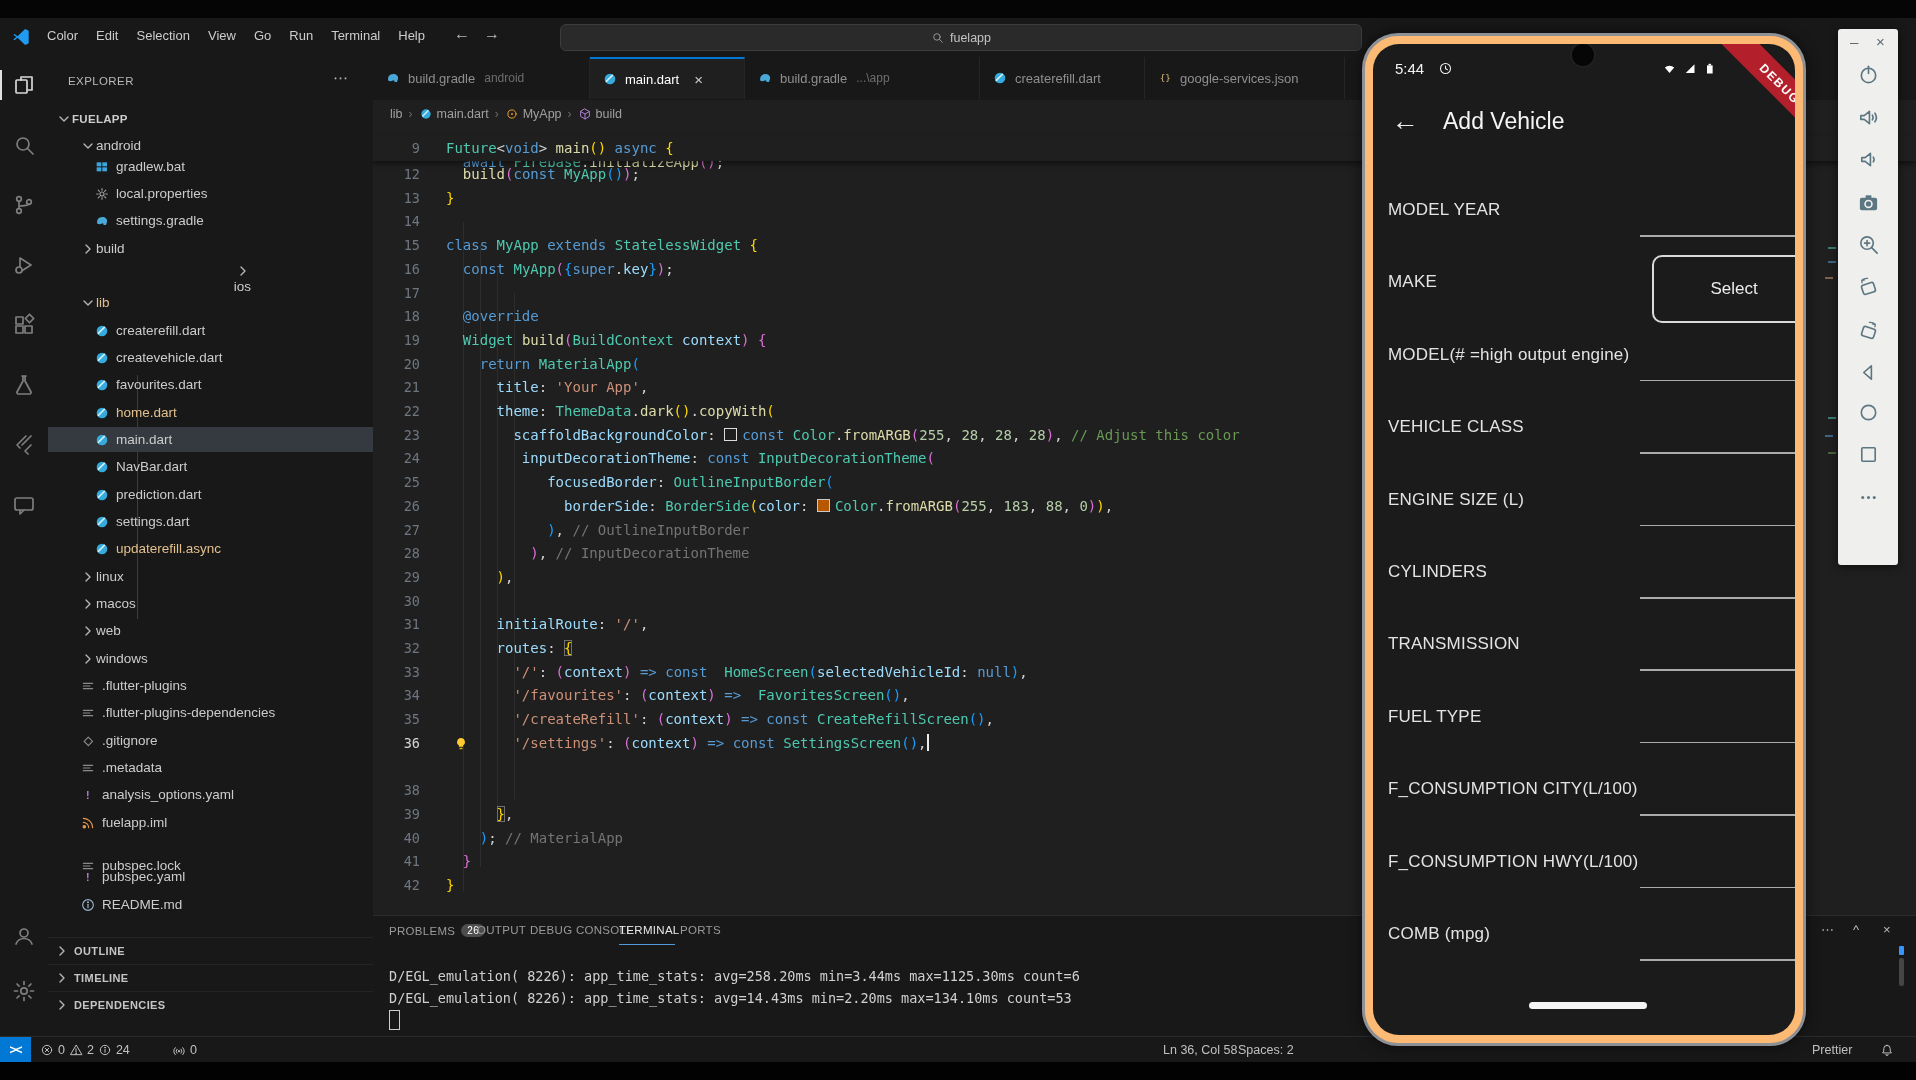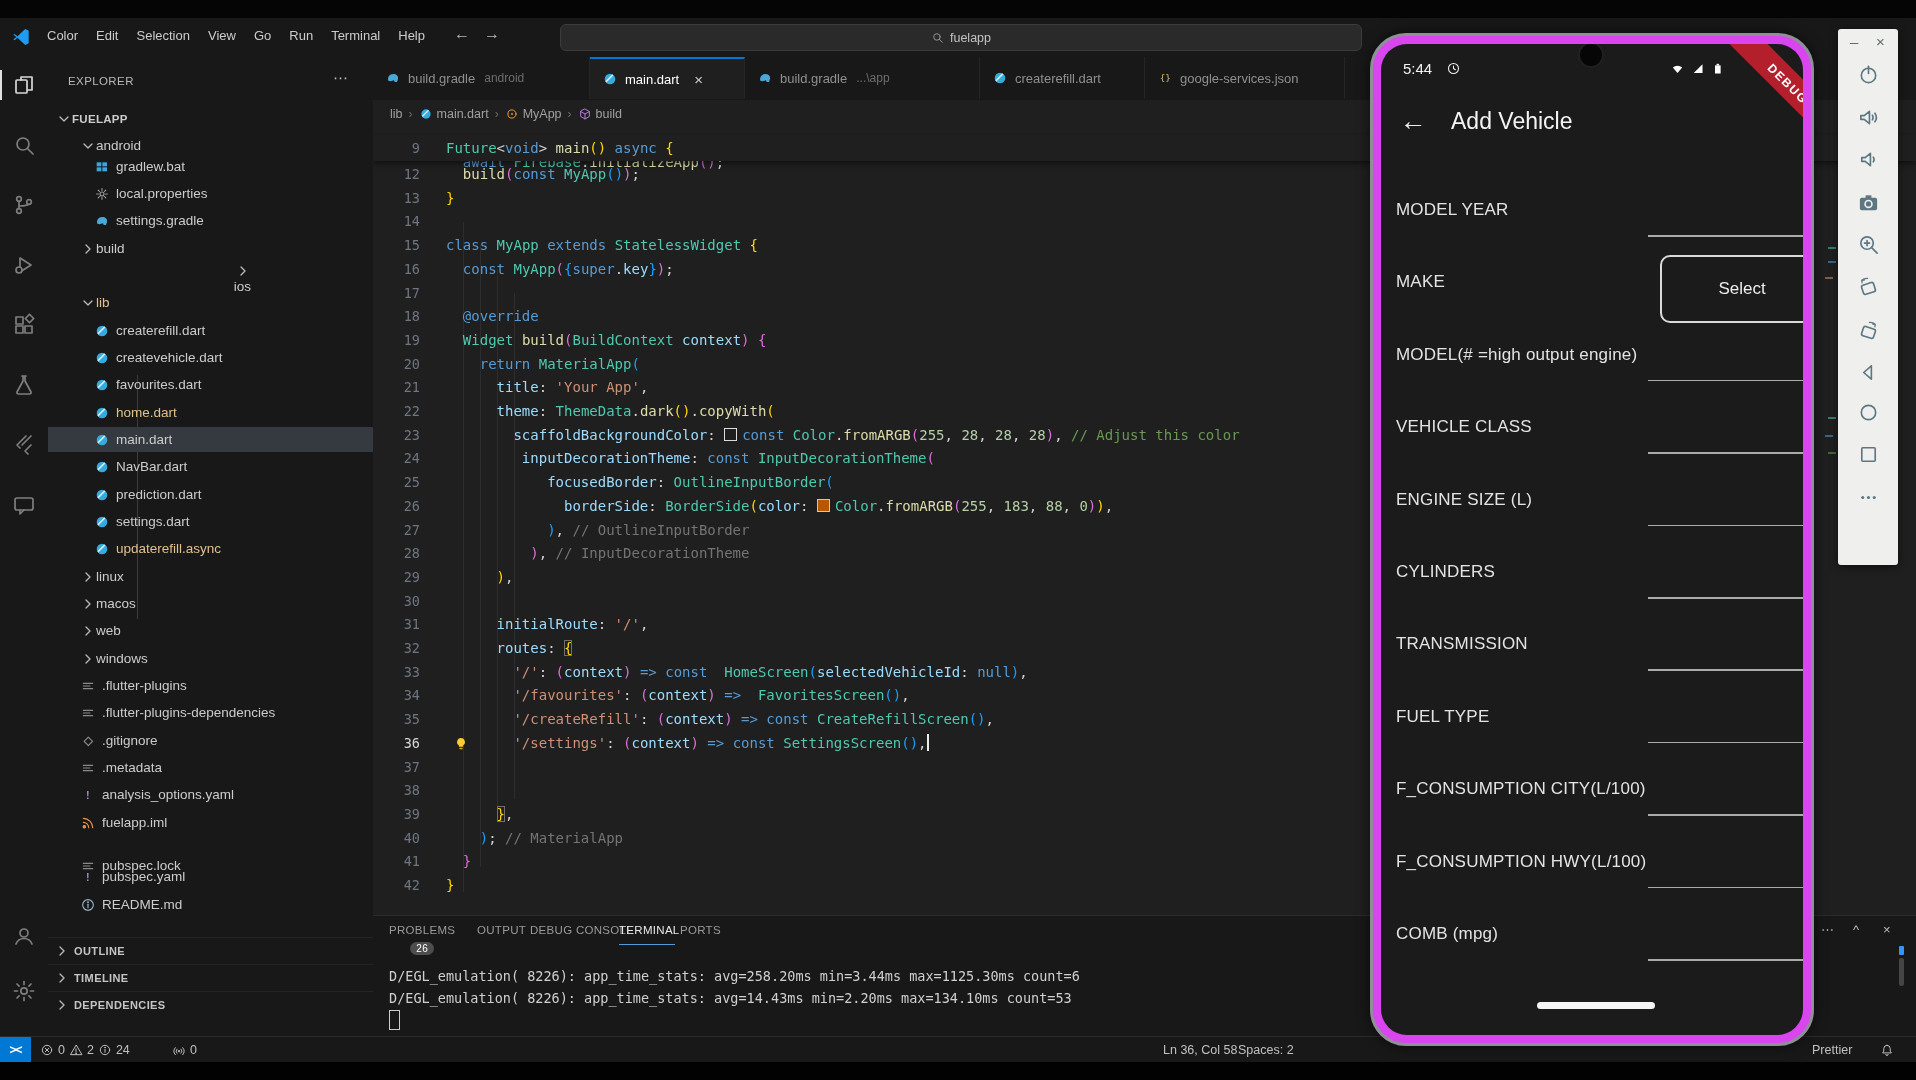--- a/index.html
+++ b/index.html
@@ -77,22 +77,22 @@
   .panel-act{position:absolute;top:6px;color:#bdbdbd;font-size:13px;}
   #pscroll{position:absolute;right:12px;}
   
   #statusbar{left:0;top:1036px;width:1916px;height:26px;background:#181818;border-top:1px solid #2b2b2b;font-size:12.5px;color:#c0c0c0;}
   #remote{position:absolute;left:0;top:0;width:31px;height:26px;background:#0078d4;color:#fff;display:flex;align-items:center;justify-content:center;
           font-size:12px;font-weight:bold;letter-spacing:-1px;}
   .sb-item{position:absolute;top:0;height:26px;display:flex;align-items:center;gap:4px;}
   .sb-ic{width:14px;height:14px;}
   #bottomblack{left:0;top:1062px;width:1916px;height:18px;background:#020202;}
   
-  #phone{left:1362px;top:33px;width:444px;height:1013px;background:#d946ef;border:3px solid #8d9196;border-radius:36px;
-         box-sizing:border-box;z-index:60;box-shadow:0 0 14px rgba(0,0,0,.6);margin-left:8px;}
+  #phone{left:1362px;top:33px;width:444px;height:1013px;background:#fdba74;border:3px solid #8d9196;border-radius:36px;
+         box-sizing:border-box;z-index:60;box-shadow:0 0 14px rgba(0,0,0,.6);}
   #screen{position:absolute;left:8px;top:8px;width:422px;height:991px;background:#1b1b1b;border-radius:26px;overflow:hidden;}
   #emu-status{position:absolute;left:0;top:14px;width:100%;height:24px;}
   #emu-time{position:absolute;left:22px;top:2px;font-size:15px;color:#f2f2f2;}
   #emu-clockic{position:absolute;left:65px;top:3px;width:15px;height:15px;color:#f2f2f2;}
   #camhole{position:absolute;left:197px;top:-2px;width:26px;height:26px;border-radius:50%;background:#060606;border:2px solid #1f2023;box-sizing:border-box;}
   #emu-sic{position:absolute;right:78px;top:3px;display:flex;gap:5px;}
   #ribbon{position:absolute;left:322px;top:26px;width:170px;height:27px;background:#b3202c;transform:rotate(45deg);
           display:flex;align-items:center;justify-content:center;color:#fff;font-size:12px;font-weight:bold;letter-spacing:1.5px;}
   #emu-back{position:absolute;left:16px;top:62px;font-size:27px;color:#eeeeee;width:32px;text-align:center;}
   #emu-title{position:absolute;left:70px;top:64px;font-size:23px;color:#f4f4f4;}
@@ -552,37 +552,36 @@
       <div class="code-line" style="top: 461.6px;"><span class="ln">30</span><span class="ct"></span></div>
       <div class="code-line" style="top: 485.3px;"><span class="ln">31</span><span class="ct"><span class="pn">      </span><span class="pr">initialRoute</span><span class="pn">: </span><span class="st">'/'</span><span class="pn">,</span></span></div>
       <div class="code-line" style="top: 509px;"><span class="ln">32</span><span class="ct"><span class="pn">      </span><span class="pr">routes</span><span class="pn">: </span><span class="bm">{</span></span></div>
       <div class="code-line" style="top: 532.7px;"><span class="ln">33</span><span class="ct"><span class="pn">        </span><span class="st">'/'</span><span class="pn">: </span><span class="b2">(</span><span class="pr">context</span><span class="b2">)</span><span class="pn"> </span><span class="kw">=&gt;</span><span class="pn"> </span><span class="kw">const</span><span class="pn">  </span><span class="ty">HomeScreen</span><span class="b3">(</span><span class="pr">selectedVehicleId</span><span class="pn">: </span><span class="kw">null</span><span class="b3">)</span><span class="pn">,</span></span></div>
       <div class="code-line" style="top: 556.4px;"><span class="ln">34</span><span class="ct"><span class="pn">        </span><span class="st">'/favourites'</span><span class="pn">: </span><span class="b2">(</span><span class="pr">context</span><span class="b2">)</span><span class="pn"> </span><span class="kw">=&gt;</span><span class="pn">  </span><span class="ty">FavoritesScreen</span><span class="b3">()</span><span class="pn">,</span></span></div>
       <div class="code-line" style="top: 580.1px;"><span class="ln">35</span><span class="ct"><span class="pn">        </span><span class="st">'/createRefill'</span><span class="pn">: </span><span class="b2">(</span><span class="pr">context</span><span class="b2">)</span><span class="pn"> </span><span class="kw">=&gt;</span><span class="pn"> </span><span class="kw">const</span><span class="pn"> </span><span class="ty">CreateRefillScreen</span><span class="b3">()</span><span class="pn">,</span></span></div>
       <div class="code-line" style="top: 603.8px;"><span class="ln cur">36</span><span class="bulb"><svg width="100%" height="100%" viewBox="0 0 24 24" fill="none" stroke="currentColor" stroke-width="1.7" stroke-linecap="round" stroke-linejoin="round">
             <path d="M12 3a6 6 0 0 1 3.2 11v2.2H8.8V14A6 6 0 0 1 12 3z" fill="#ffcb2e" stroke="none"></path>
             <rect x="9.5" y="17.5" width="5" height="2.4" rx="1" fill="#d9a616" stroke="none"></rect>
           </svg></span><span class="ct"><span class="pn">        </span><span class="st">'/settings'</span><span class="pn">: </span><span class="b2">(</span><span class="pr">context</span><span class="b2">)</span><span class="pn"> </span><span class="kw">=&gt;</span><span class="pn"> </span><span class="kw">const</span><span class="pn"> </span><span class="ty">SettingsScreen</span><span class="b3">()</span><span class="pn">,</span><span class="cursorbar"></span></span></div>
-      <div class="code-line" style="top: 627.5px;"><span class="ln">37</span><span class="ct"></span></div>
       <div class="code-line" style="top: 651.2px;"><span class="ln">38</span><span class="ct"></span></div>
       <div class="code-line" style="top: 674.9px;"><span class="ln">39</span><span class="ct"><span class="pn">      </span><span class="bm">}</span><span class="pn">,</span></span></div>
       <div class="code-line" style="top: 698.6px;"><span class="ln">40</span><span class="ct"><span class="pn">    </span><span class="b3">)</span><span class="pn">; </span><span class="lb">// MaterialApp</span></span></div>
       <div class="code-line" style="top: 722.3px;"><span class="ln">41</span><span class="ct"><span class="pn">  </span><span class="b2">}</span></span></div>
       <div class="code-line" style="top: 746px;"><span class="ln">42</span><span class="ct"><span class="b1">}</span></span></div>
       <div id="sticky"><span class="ln">9</span><span class="ct"><span class="ty">Future</span><span class="pn">&lt;</span><span class="kw">void</span><span class="pn">&gt; </span><span class="fn">main</span><span class="b1">()</span><span class="pn"> </span><span class="kw">async</span><span class="pn"> </span><span class="b1">{</span></span></div>
       <div class="mm-speck" style="left: 1455px; top: 120px; background: rgb(78, 201, 176); opacity: 0.55;"></div>
       <div class="mm-speck" style="left: 1455px; top: 134px; background: rgb(86, 156, 214); opacity: 0.55;"></div>
       <div class="mm-speck" style="left: 1452px; top: 150px; background: rgb(206, 145, 120); opacity: 0.55;"></div>
       <div class="mm-speck" style="left: 1455px; top: 290px; background: rgb(78, 201, 176); opacity: 0.55;"></div>
       <div class="mm-speck" style="left: 1452px; top: 308px; background: rgb(86, 156, 214); opacity: 0.55;"></div>
       <div class="mm-speck" style="left: 1455px; top: 325px; background: rgb(106, 153, 85); opacity: 0.55;"></div>
     </div>
 
   <div class="abs" id="panel">
-      <div class="ptab" style="left: 16px; flex-direction: column;">
+      <div class="ptab" style="left: 16px;">
         <span>PROBLEMS</span>
         <span class="pbadge">26</span>
       </div>
       <div class="ptab" style="left: 104px;">
         <span>OUTPUT</span>
       </div>
       <div class="ptab" style="left: 157px;">
         <span>DEBUG CONSOLE</span>
       </div>
       <div class="ptab active" style="left: 246px;">

